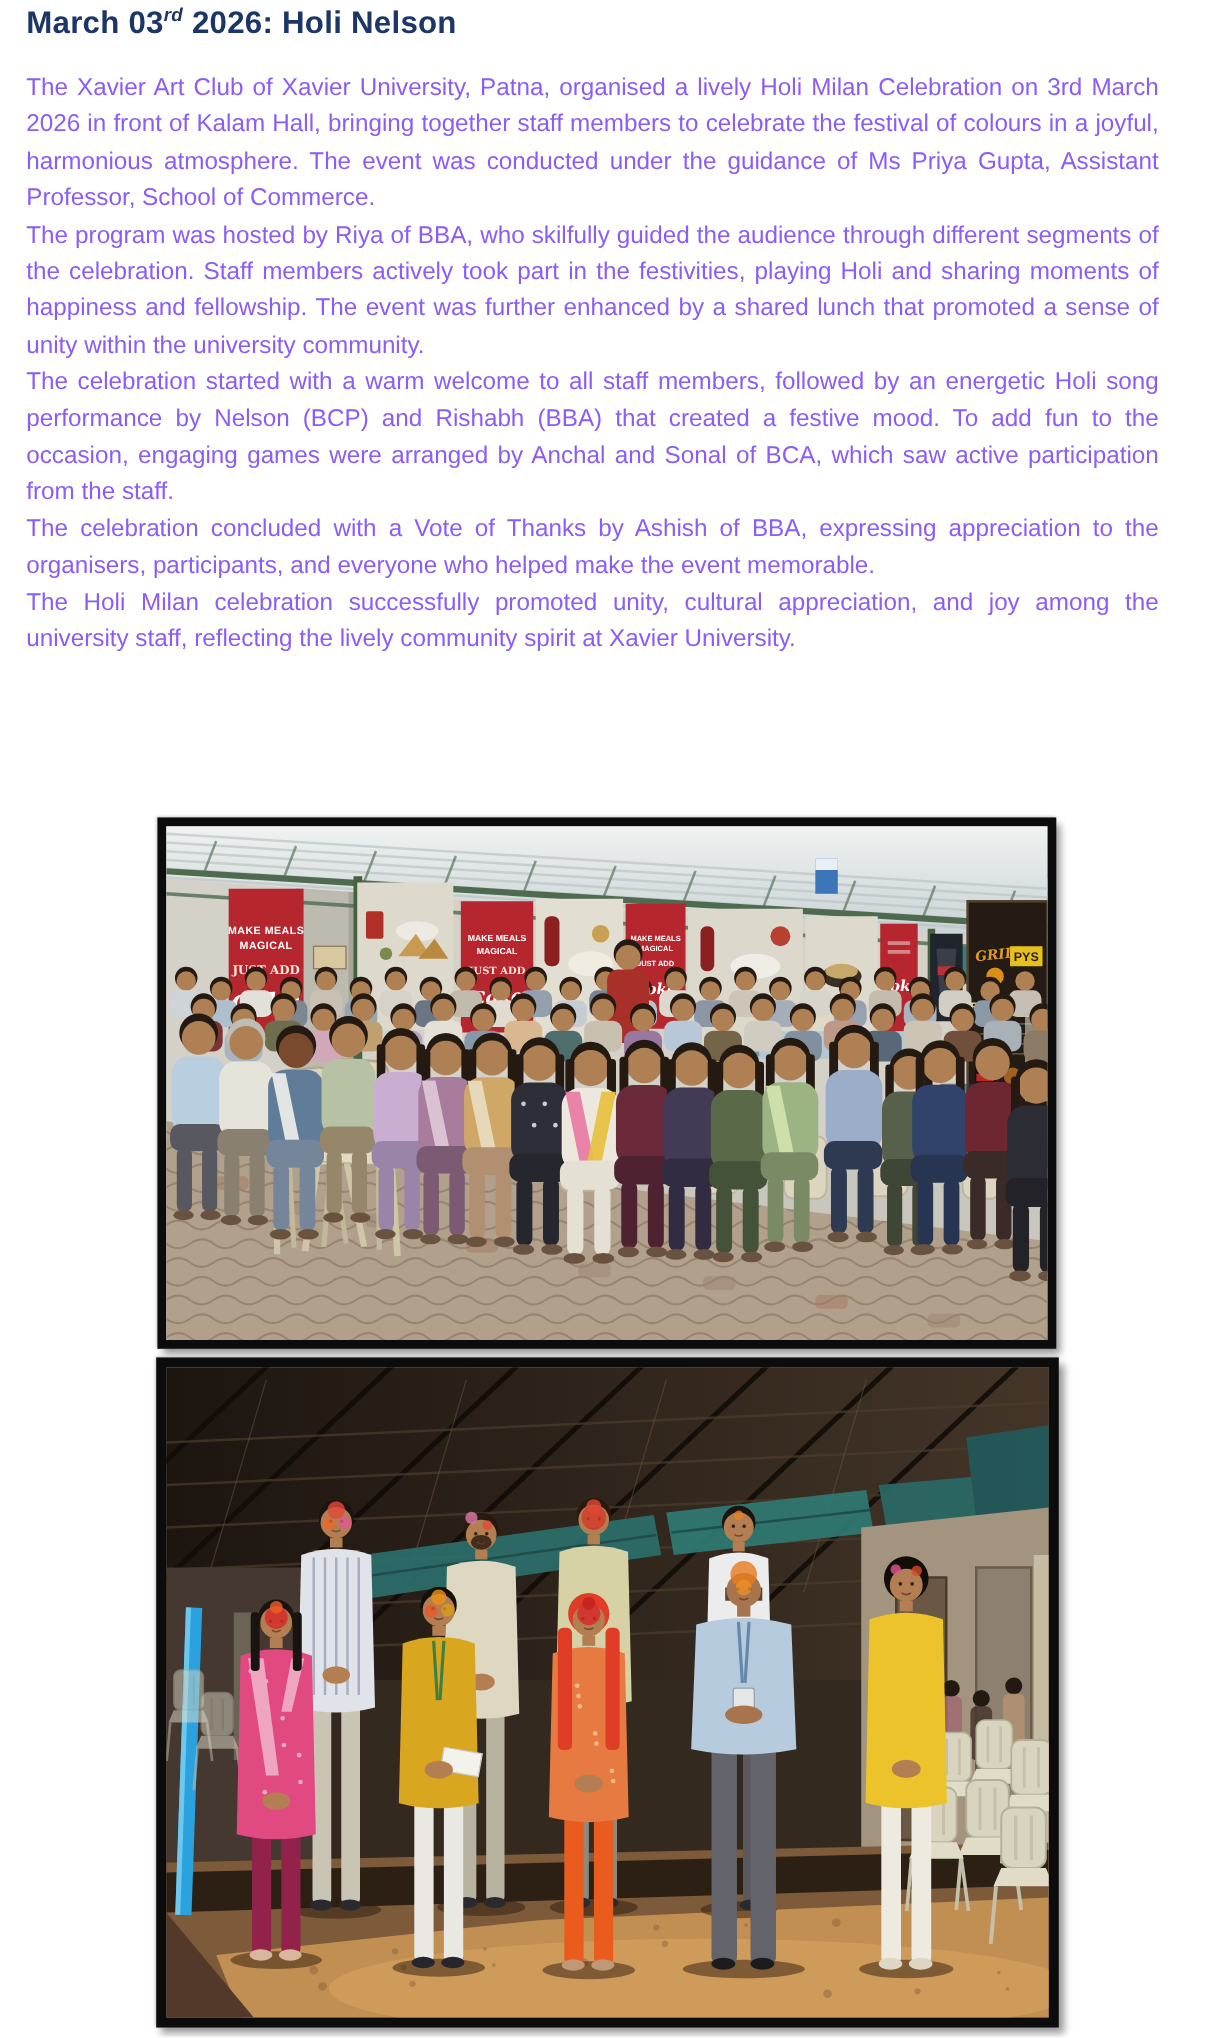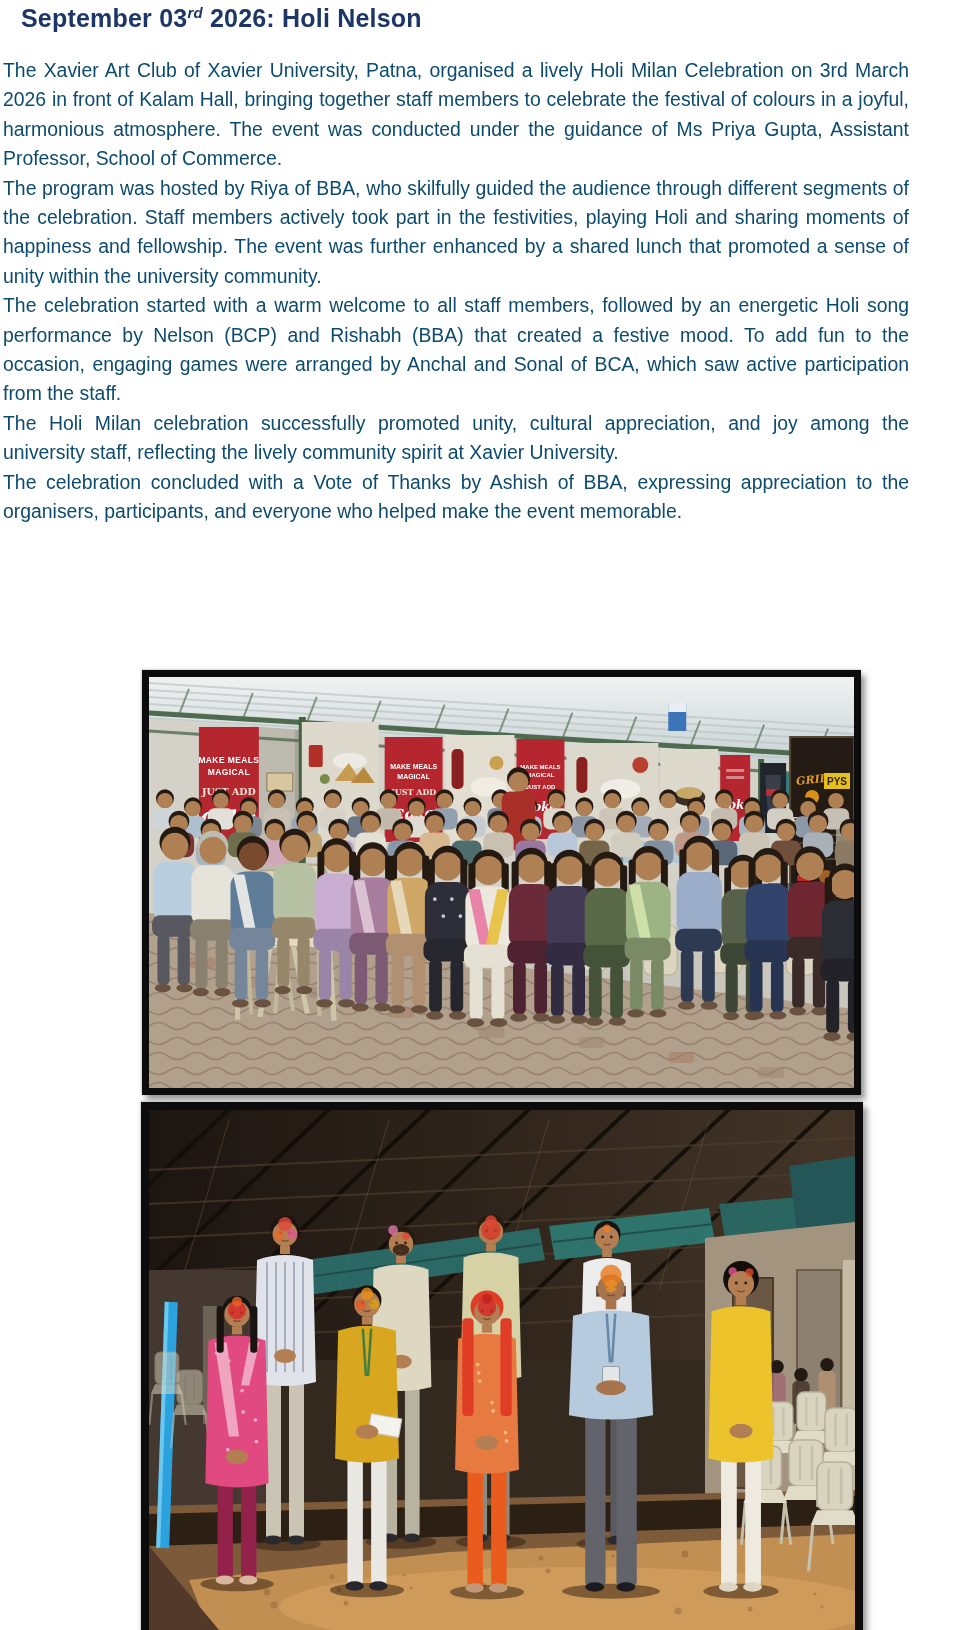--- a/index.html
+++ b/index.html
@@ -1,42 +1,42 @@
 <!DOCTYPE html>
 <html><head>
 <meta charset="utf-8">
 <style>
   html,body{margin:0;padding:0;background:#ffffff;}
   .page{position:relative;width:977px;height:1630px;background:#ffffff;overflow:hidden;
         font-family:"Liberation Sans",sans-serif;}
   h1.heading{position:absolute;left:21px;top:4px;margin:0;font-size:25px;font-weight:700;
         color:#1c3767;letter-spacing:.2px;font-family:"Liberation Sans",sans-serif;}
   h1.heading sup{font-size:60%;font-style:italic;}
-  .body-text{position:absolute;left:3px;top:56px;width:906px;color:#0c4a6e;
+  .body-text{position:absolute;left:21px;top:56px;width:906px;color:#8b5cf6;
         font-size:19.4px;line-height:29.4px;text-align:justify;}
   .body-text p{margin:0;padding:0;}
-  .photo{position:absolute;margin:16px;border:7px solid #0c0c0c;background:#9a9a92;
+  .photo{position:absolute;margin:0;border:7px solid #0c0c0c;background:#9a9a92;
         box-shadow:4px 5px 6px rgba(115,115,115,.75), -1px -1px 2px rgba(165,165,165,.45);}
   .photo svg{display:block;width:100%;height:100%;}
   .photo1{left:126px;top:654px;width:705px;height:411px;}
   .photo2{left:125px;top:1086px;width:706px;height:520px;border-width:8px;}
 </style>
 </head>
 <body>
 
 <div class="page">
 
-  <h1 class="heading"><span>September 03</span><sup>rd</sup><span> 2026: Holi Nelson</span></h1>
+  <h1 class="heading"><span>March 03</span><sup>rd</sup><span> 2026: Holi Nelson</span></h1>
 
   <div class="body-text">
     <p>The Xavier Art Club of Xavier University, Patna, organised a lively Holi Milan Celebration on 3rd March 2026 in front of Kalam Hall, bringing together staff members to celebrate the festival of colours in a joyful, harmonious atmosphere. The event was conducted under the guidance of Ms Priya Gupta, Assistant Professor, School of Commerce.</p>
     <p>The program was hosted by Riya of BBA, who skilfully guided the audience through different segments of the celebration. Staff members actively took part in the festivities, playing Holi and sharing moments of happiness and fellowship. The event was further enhanced by a shared lunch that promoted a sense of unity within the university community.</p>
     <p>The celebration started with a warm welcome to all staff members, followed by an energetic Holi song performance by Nelson (BCP) and Rishabh (BBA) that created a festive mood. To add fun to the occasion, engaging games were arranged by Anchal and Sonal of BCA, which saw active participation from the staff.</p>
+    <p>The celebration concluded with a Vote of Thanks by Ashish of BBA, expressing appreciation to the organisers, participants, and everyone who helped make the event memorable.</p>
     <p>The Holi Milan celebration successfully promoted unity, cultural appreciation, and joy among the university staff, reflecting the lively community spirit at Xavier University.</p>
-    <p>The celebration concluded with a Vote of Thanks by Ashish of BBA, expressing appreciation to the organisers, participants, and everyone who helped make the event memorable.</p>
   </div>
 
   <figure class="photo photo1" aria-label="Staff members seated on plastic chairs under a canopy watching the Holi Milan celebration">
     <svg viewBox="0 0 706 411" preserveAspectRatio="none">
       <style>
         .pt1{font:700 8.5px "Liberation Sans",sans-serif;fill:#ffffff;text-anchor:middle;letter-spacing:.4px;}
         .pt2{font:700 9.5px "DejaVu Serif",serif;fill:#f2e8da;text-anchor:middle;}
         .pt3{font:italic 700 20px "DejaVu Serif",serif;fill:#ffffff;text-anchor:middle;}
         .pt1s{font:700 7px "Liberation Sans",sans-serif;fill:#ffffff;text-anchor:middle;}
         .pt2s{font:700 8px "DejaVu Serif",serif;fill:#f2e8da;text-anchor:middle;}

